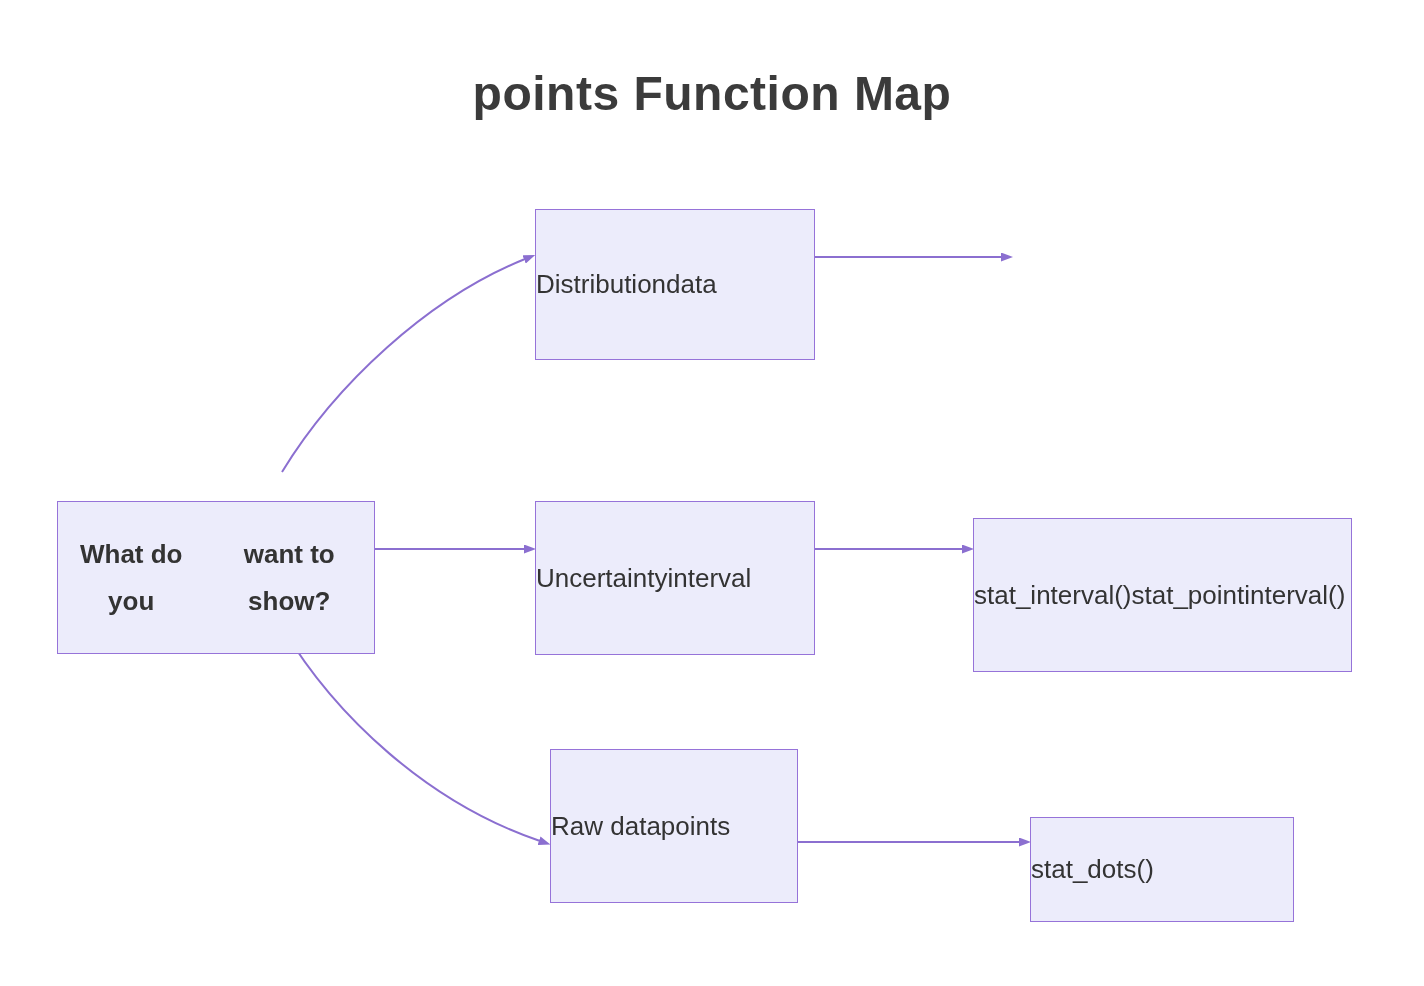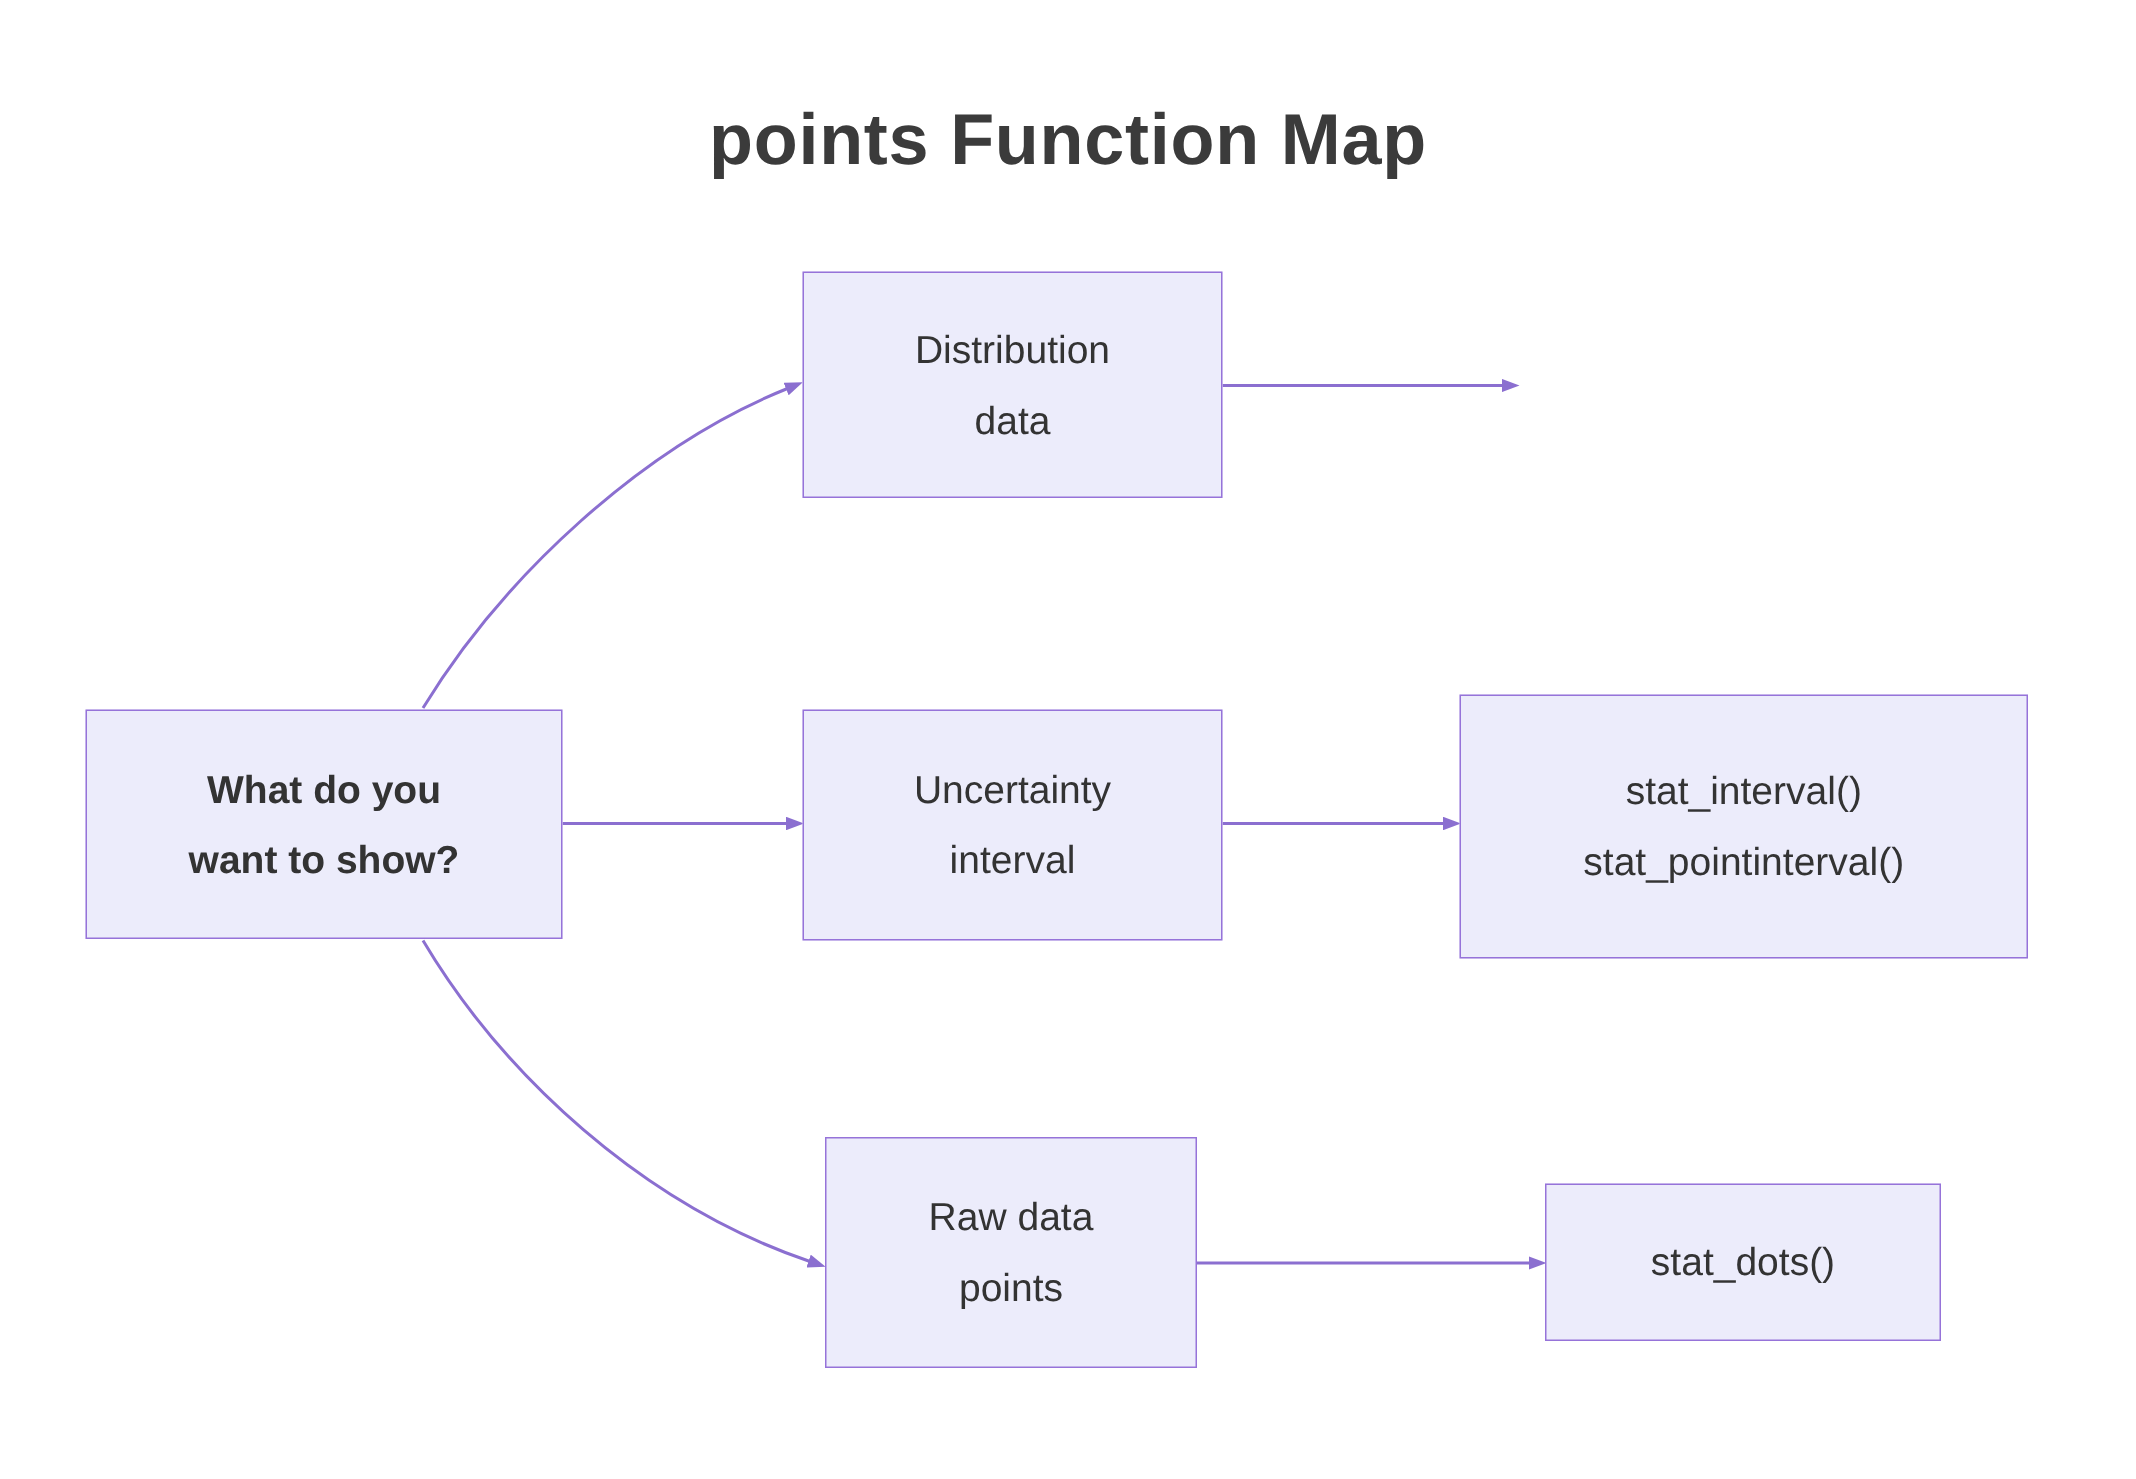--- a/index.html
+++ b/index.html
@@ -34,27 +34,27 @@
   svg.edges path.edge {
     fill: none;
     stroke: var(--arrow, #8B6FD0);
     stroke-width: 2px;
   }
   .node {
     position: absolute;
     background: var(--node-fill, #ECECFB);
     border: 1.5px solid var(--node-border, #9673D9);
     display: flex;
-    flex-direction: column;
+    flex-direction: row;
     align-items: center;
-    justify-content: center;
     color: var(--text-color, #333333);
     font-size: 26px;
     line-height: 47px;
     text-align: center;
+    margin-top: 28px;
   }
 </style>
 </head>
 <body>
 
 <div class="canvas">
 
   <div class="title">points Function Map</div>
 
   <svg class="edges" width="1424" height="986" aria-hidden="true">
@@ -85,27 +85,27 @@
   <div class="node" style="left:535px; top:181px; width:280px; height:151px;">
     <span>Distribution</span>
     <span>data</span>
   </div>
 
   <div class="node" style="left:535px; top:473px; width:280px; height:154px;">
     <span>Uncertainty</span>
     <span>interval</span>
   </div>
 
-  <div class="node" style="left:550px; top:758px; width:248px; height:154px;">
+  <div class="node" style="left:550px; top:721px; width:248px; height:154px;">
     <span>Raw data</span>
     <span>points</span>
   </div>
 
 
-  <div class="node" style="left:973px; top:463px; width:379px; height:176px;">
+  <div class="node" style="left:973px; top:490px; width:379px; height:154px;">
     <span>stat_interval()</span>
     <span>stat_pointinterval()</span>
   </div>
 
   <div class="node" style="left:1030px; top:789px; width:264px; height:105px;">
     <span>stat_dots()</span>
   </div>
 
 </div>
 

